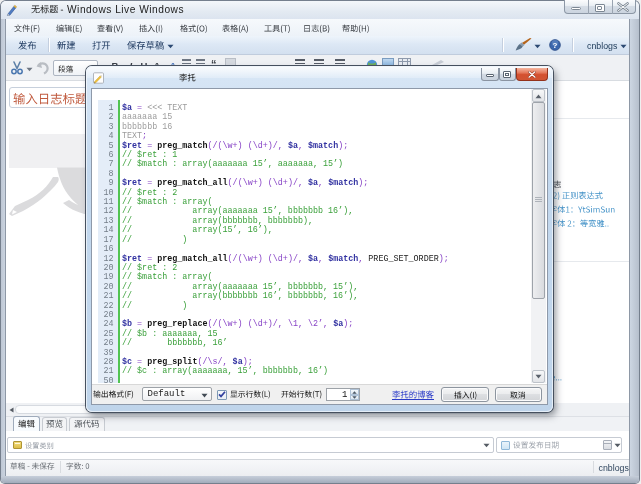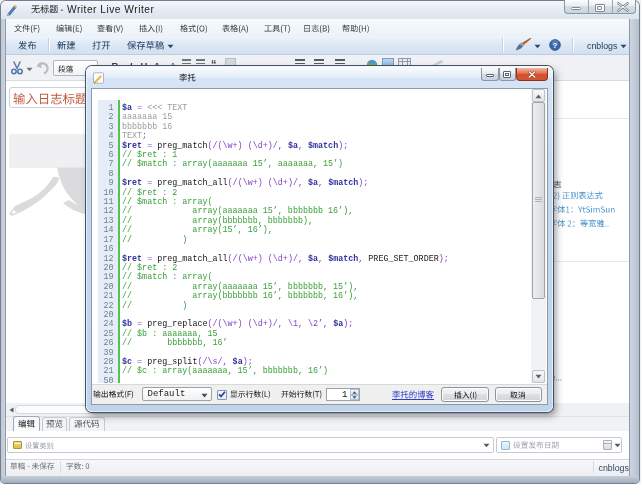--- a/index.html
+++ b/index.html
@@ -1,37 +1,37 @@
 <!DOCTYPE html>
 <html><head><meta charset="utf-8"><style>*{margin:0;padding:0;box-sizing:content-box}
 html,body{width:641px;height:484px;overflow:hidden;background:#EFEFEF;position:relative;
 font-family:"Liberation Sans",sans-serif;}
 b.v{color:#3434A2;font-weight:bold}
-b.f{color:#141414;font-weight:normal}
+b.f{color:#141414;font-weight:bold}
 .p{color:#8743C6}
 .g{color:#9C9C9C}
 .c{color:#3AA03A}
 .k{color:#222222}
 </style></head><body>
 <div style="position:absolute;left:0;top:0;width:640px;height:484px;border-radius:6px 6px 5px 5px;background:#E9EEF5;box-shadow:inset 0 0 0 1px #757f8d;"></div>
 <div style="position:absolute;left:1px;top:1px;width:638px;height:18px;background:linear-gradient(#F4F7FA,#E3EAF2 60%,#DCE4EF);border-radius:5px 5px 0 0;"></div>
 <div style="position:absolute;left:1px;top:19px;width:4.5px;height:457px;background:linear-gradient(90deg,#BEC7D4,#CDD6E2);"></div>
 <div style="position:absolute;left:5px;top:19px;width:1px;height:457px;background:#8E98A6;"></div>
 <div style="position:absolute;left:628.5px;top:19px;width:1px;height:457px;background:#8E98A6;"></div>
 <div style="position:absolute;left:629.5px;top:19px;width:9px;height:457px;background:linear-gradient(90deg,#CDD6E2,#B6BFCC);"></div>
 <div style="position:absolute;left:1px;top:476px;width:638px;height:7px;background:linear-gradient(#C6CEDA,#A2ACBB);border-radius:0 0 4px 4px;"></div>
 <svg style="position:absolute;left:4.5px;top:3.5px" width="12" height="12" viewBox="0 0 13 13">
 <path d="M3.2,10.8 L9.6,2.6 L11.6,4.2 L5.2,12.2 L2.6,12.6 Z" fill="#4F7DC6" stroke="#2D4F86" stroke-width="0.6"></path>
 <path d="M9.6,2.6 L10.6,1.4 L12.6,3.0 L11.6,4.2 Z" fill="#F0C040" stroke="#B08020" stroke-width="0.5"></path>
 <path d="M2.6,12.6 L3.2,10.8 L5.2,12.2 Z" fill="#E8E0D0"></path>
 </svg>
 <svg style="position:absolute;left:30.5px;top:2.4px" width="34.5" height="13.3" viewBox="0 -10.6 34.5 13.3">
     <path d="M1 -7V-6.4H4.1C4 -5.7 4 -5 3.9 -4.3H0.5V-3.7H3.8C3.4 -2.1 2.5 -0.6 0.4 0.2C0.5 0.3 0.7 0.6 0.8 0.7C3.2 -0.2 4.1 -1.9 4.5 -3.7H4.7V-0.5C4.7 0.3 4.9 0.5 5.9 0.5C6 0.5 7.3 0.5 7.6 0.5C8.4 0.5 8.6 0.1 8.7 -1.3C8.5 -1.4 8.2 -1.5 8.1 -1.6C8 -0.4 8 -0.2 7.5 -0.2C7.2 -0.2 6.1 -0.2 5.9 -0.2C5.5 -0.2 5.4 -0.2 5.4 -0.5V-3.7H8.7V-4.3H4.6C4.7 -5 4.7 -5.7 4.7 -6.4H8.1V-7Z M13.3 -7V-6.3H17.3V-7ZM16.2 -3C16.6 -2 17 -0.9 17.2 -0.1L17.8 -0.4C17.7 -1.1 17.2 -2.2 16.8 -3.1ZM13.6 -3.1C13.3 -2.1 12.9 -1.2 12.4 -0.5C12.6 -0.4 12.8 -0.3 13 -0.2C13.5 -0.9 13.9 -1.9 14.2 -3ZM12.9 -4.8V-4.1H14.9V-0.2C14.9 -0 14.9 -0 14.7 0C14.6 0 14.2 0 13.7 -0C13.8 0.2 13.9 0.5 13.9 0.7C14.6 0.7 15 0.7 15.2 0.6C15.5 0.4 15.6 0.2 15.6 -0.2V-4.1H17.8V-4.8ZM10.9 -7.6V-5.7H9.5V-5.1H10.8C10.5 -3.9 9.9 -2.6 9.3 -2C9.4 -1.8 9.6 -1.5 9.7 -1.3C10.2 -1.9 10.6 -2.9 10.9 -3.8V0.7H11.6V-4C11.9 -3.6 12.3 -3 12.4 -2.7L12.8 -3.3C12.7 -3.5 11.9 -4.5 11.6 -4.8V-5.1H12.8V-5.7H11.6V-7.6Z M19.8 -5.6H21.7V-4.9H19.8ZM19.8 -6.8H21.7V-6.1H19.8ZM19.2 -7.3V-4.4H22.3V-7.3ZM24.5 -4.8C24.5 -2.5 24.3 -1.3 22.4 -0.7C22.5 -0.6 22.6 -0.4 22.7 -0.2C24.8 -0.9 25 -2.3 25.1 -4.8ZM24.8 -1.7C25.4 -1.3 26.1 -0.7 26.5 -0.3L26.9 -0.7C26.5 -1.1 25.8 -1.7 25.2 -2.1ZM19.3 -2.7C19.3 -1.4 19.1 -0.3 18.5 0.4C18.6 0.4 18.9 0.6 19 0.7C19.3 0.3 19.6 -0.3 19.7 -0.9C20.5 0.3 21.8 0.5 23.8 0.5H26.7C26.8 0.4 26.9 0.1 27 -0.1C26.4 -0 24.2 -0 23.8 -0C22.7 -0 21.8 -0.1 21.1 -0.4V-1.7H22.6V-2.2H21.1V-3.2H22.8V-3.7H18.6V-3.2H20.5V-0.7C20.2 -1 20 -1.2 19.8 -1.6C19.9 -1.9 19.9 -2.3 19.9 -2.7ZM23.1 -5.8V-2H23.7V-5.3H25.9V-2H26.5V-5.8H24.7C24.9 -6 25 -6.4 25.1 -6.7H26.9V-7.2H22.7V-6.7H24.4C24.3 -6.4 24.2 -6 24.1 -5.8Z M29.8 -2.2H32.1V-2.9H29.8Z" fill="#1b1b1b"></path>
   </svg>
-<div style="position:absolute;left:67px;top:4px;font:10.2px Liberation Sans,sans-serif;color:#1b1b1b;white-space:nowrap;letter-spacing:0.5px;">Writer Live Writer</div>
+<div style="position:absolute;left:67px;top:4px;font:10.2px Liberation Sans,sans-serif;color:#1b1b1b;white-space:nowrap;letter-spacing:0.5px;">Windows Live Windows</div>
 <div style="position:absolute;left:563.5px;top:0px;width:72px;height:13.5px;background:linear-gradient(#FBFCFD,#E9EEF3 45%,#D6DDE6 50%,#CBD4DF);border:1px solid #8C97A5;border-top:none;border-radius:0 0 4px 4px;box-sizing:border-box;"></div>
 <div style="position:absolute;left:587.5px;top:0px;width:1px;height:13.5px;background:#9AA4B1;"></div>
 <div style="position:absolute;left:611.5px;top:0px;width:1px;height:13.5px;background:#9AA4B1;"></div>
 <div style="position:absolute;left:571px;top:6.5px;width:10px;height:3.5px;background:#fff;border:1.2px solid #7D8894;border-radius:2px;box-sizing:border-box;"></div>
 <div style="position:absolute;left:594.5px;top:3.5px;width:10px;height:8px;background:#fff;border:1.2px solid #7D8894;border-radius:1px;box-sizing:border-box;"></div>
 <div style="position:absolute;left:597px;top:6px;width:5px;height:3.5px;border:1.2px solid #7D8894;border-radius:1px;box-sizing:border-box;"></div>
 <svg style="position:absolute;left:617px;top:2px" width="12" height="10" viewBox="0 0 12 10">
 <path d="M1.5,1.5 L10.5,8.5 M10.5,1.5 L1.5,8.5" stroke="#7D8894" stroke-width="2.6" stroke-linecap="round"></path>
 <path d="M1.5,1.5 L10.5,8.5 M10.5,1.5 L1.5,8.5" stroke="#fff" stroke-width="1.0" stroke-linecap="round"></path>
 </svg>

